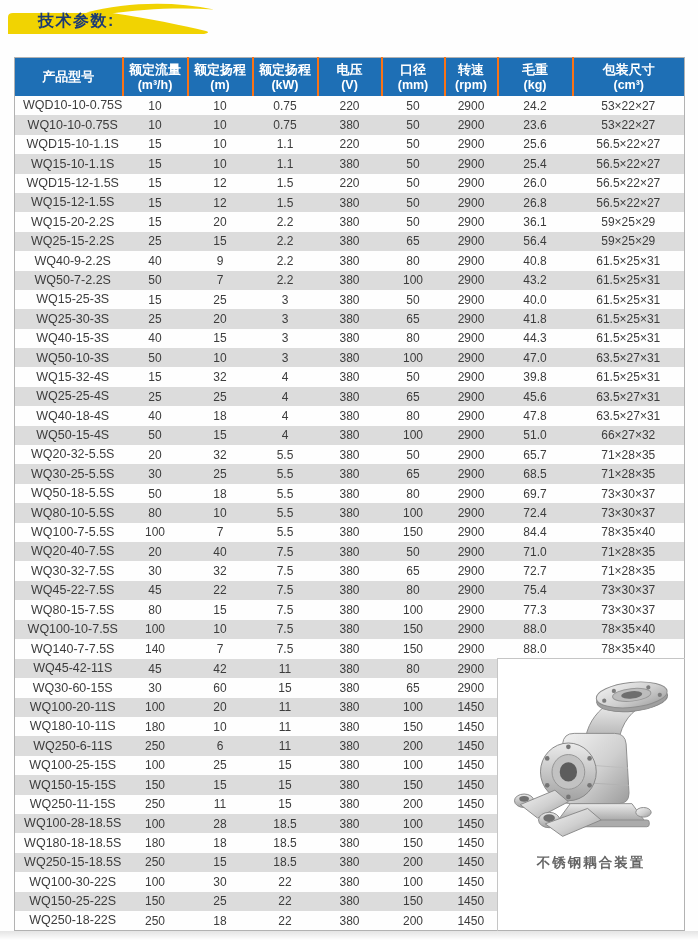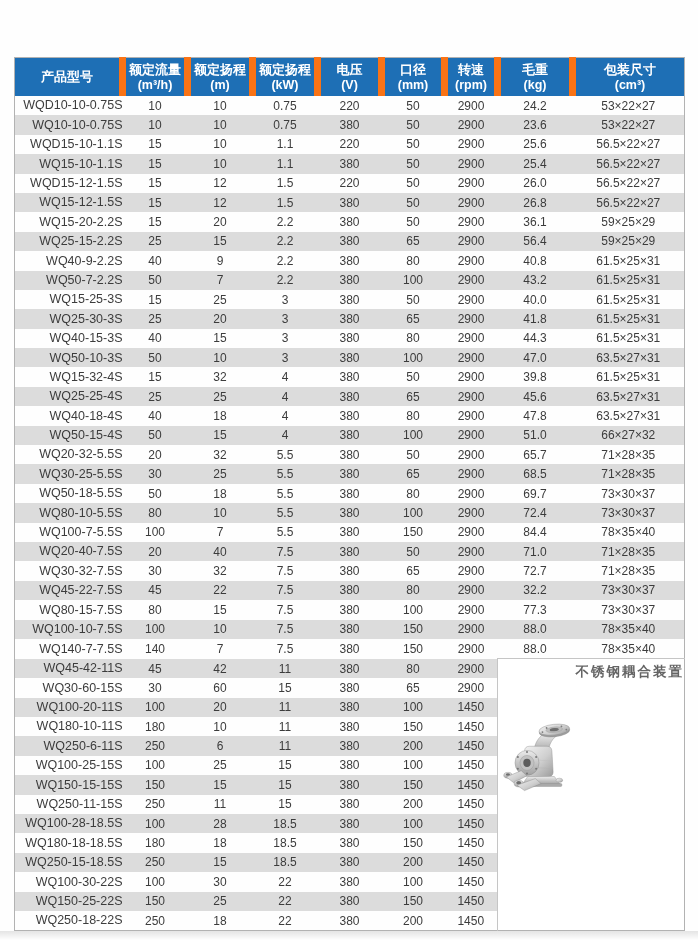--- a/index.html
+++ b/index.html
@@ -21,47 +21,54 @@
   
   table.spec{
     position:absolute;left:14px;top:57px;width:670px;
     border-collapse:collapse;table-layout:fixed;
     border:1px solid #b2b2b2;
   }
   thead th{
     background:#1e6fb5;color:#fff;height:38px;padding:0;
     font-weight:bold;vertical-align:middle;text-align:center;
   }
-  thead th + th{border-left:7px solid #f97316;}
+  thead th + th{border-left:2px solid #f97316;}
   .h-label{font-size:13px;line-height:1.2;}
   .h-unit{font-size:12.5px;line-height:1.15;}
   tbody td{
     height:19.4px;padding:0;font-size:12px;color:#3c3c3c;
     text-align:center;line-height:1;white-space:nowrap;overflow:hidden;
   }
   tbody tr:nth-child(even){background:#dcdcdc;}
-  td.model{text-align:right;padding-left:8px;font-size:12.5px;}
+  td.model{text-align:center;padding-left:8px;font-size:12.5px;}
   td.overlay-cell{
     background:#ffffff;border-left:1px solid #c5c5c5;border-top:1px solid #c5c5c5;
     vertical-align:top;padding:0;
   }
-  .overlay-inner{display:flex;flex-direction:row;height:100%;}
+  .overlay-inner{display:flex;flex-direction:column;align-items:center;height:100%;}
   .pump{width:180px;height:188px;margin-top:3px;}
   .caption{font-size:13.5px;color:#4a4a4a;margin-top:6px;letter-spacing:2px;font-weight:bold;opacity:.85;}
 
   .page-shadow{
     position:absolute;left:0;top:931px;width:698px;height:9px;
     background:linear-gradient(to bottom, rgba(0,0,0,0.10), rgba(0,0,0,0));
   }
 </style>
 </head>
 <body>
 
 <div class="page">
 
+  <div class="banner">
+    <svg width="280" height="46" viewBox="0 0 280 46">
+      <path d="M8,34 L8,17 Q8,13 13,13 L112,13 C148,18 182,25.5 206,31 Q211,32.5 204,34 Z" fill="#f1d302"></path>
+      <path d="M86,12.5 C126,2 174,1 214,9.5 C179,7 140,9 108,14 C100,13.5 92,13 86,12.5 Z" fill="#f1d302"></path>
+    </svg>
+    <span class="banner-text">技术参数:</span>
+  </div>
 
   <table class="spec">
     <colgroup>
         <col style="width: 108px;">
         <col style="width: 65px;">
         <col style="width: 65px;">
         <col style="width: 65px;">
         <col style="width: 64px;">
         <col style="width: 63px;">
         <col style="width: 53px;">
@@ -384,21 +391,21 @@
           <td>71×28×35</td>
         </tr>
         <tr>
           <td class="model">WQ45-22-7.5S</td>
           <td>45</td>
           <td>22</td>
           <td>7.5</td>
           <td>380</td>
           <td>80</td>
           <td>2900</td>
-          <td>32.2</td>
+          <td>75.4</td>
           <td>73×30×37</td>
         </tr>
         <tr>
           <td class="model">WQ80-15-7.5S</td>
           <td>80</td>
           <td>15</td>
           <td>7.5</td>
           <td>380</td>
           <td>100</td>
           <td>2900</td>

